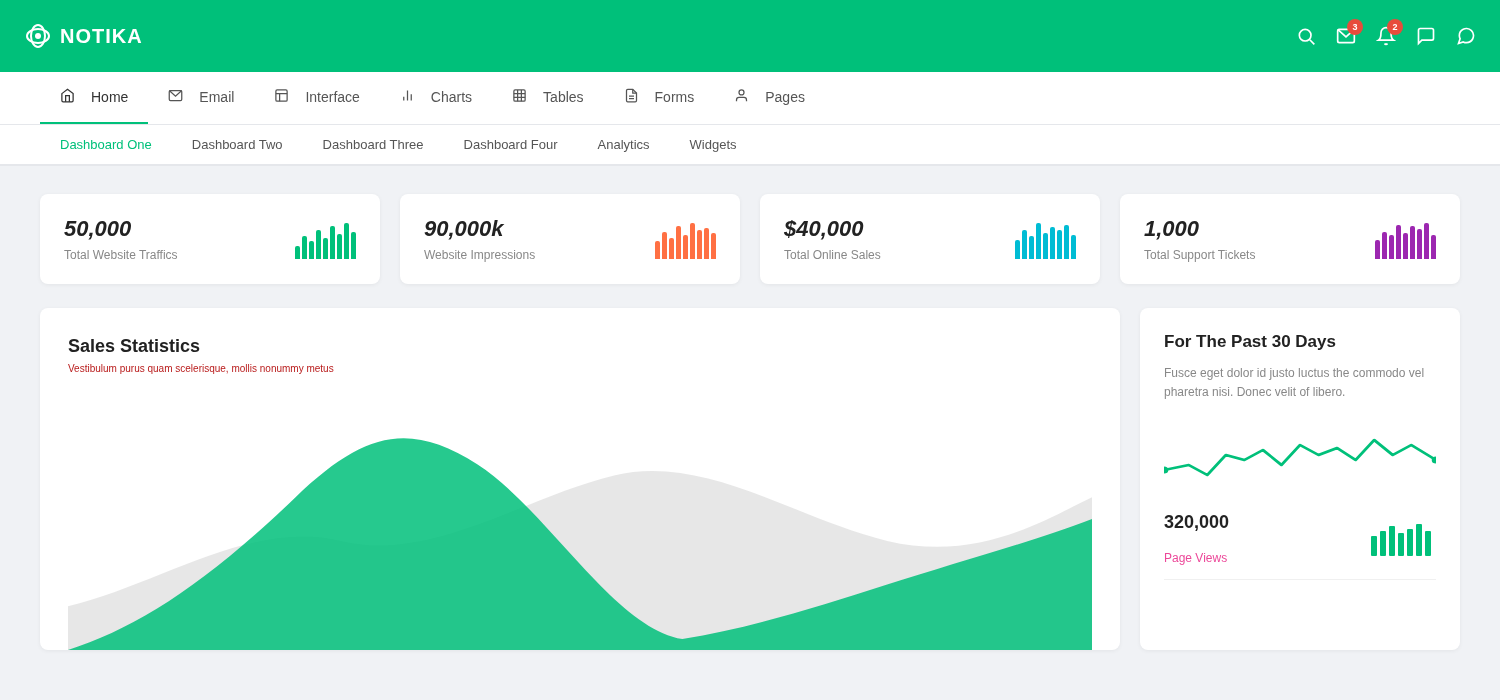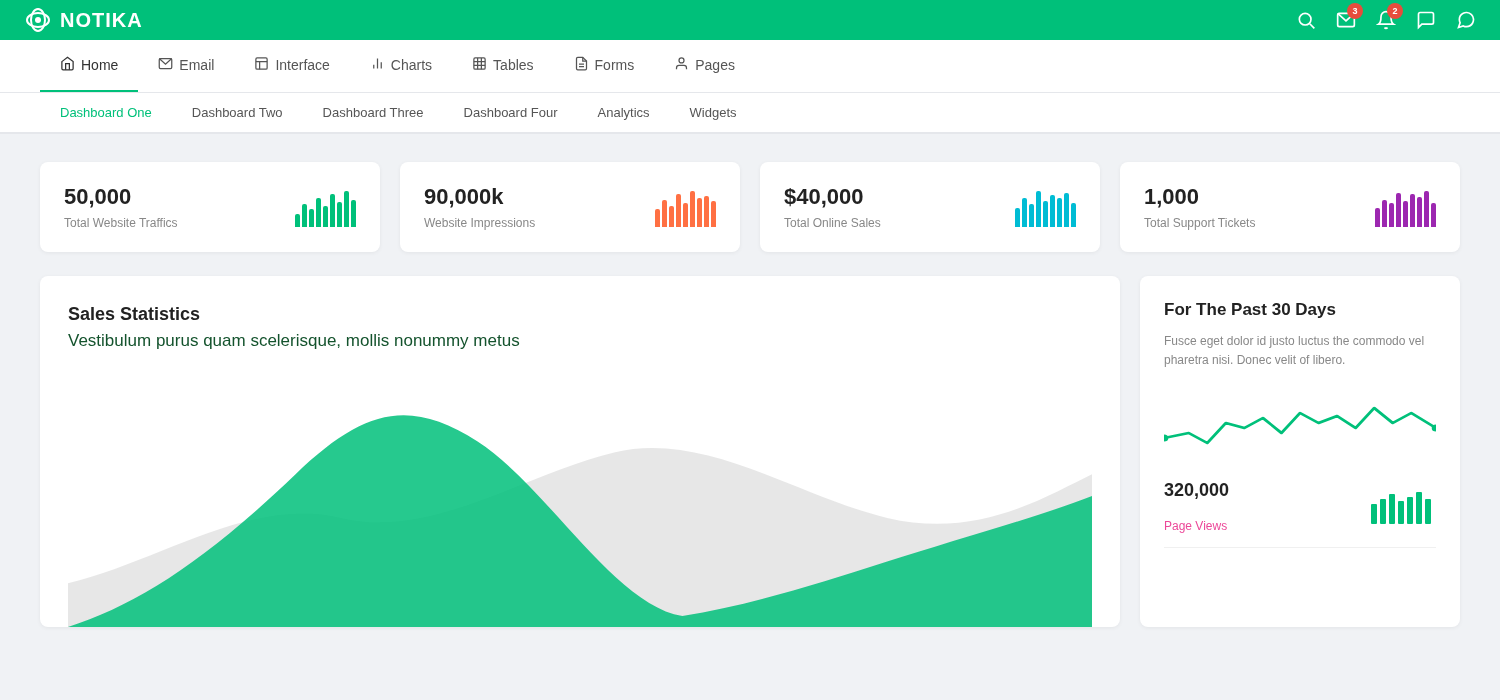--- a/index.html
+++ b/index.html
@@ -1,21 +1,21 @@
 <!DOCTYPE html>
 <html><head>
   <meta charset="utf-8">
   <style>
     * { box-sizing: border-box; margin: 0; padding: 0; }
     body { font-family: -apple-system, BlinkMacSystemFont, 'Segoe UI', sans-serif; background: #f0f2f5; }
 
     
     .topbar {
       background: #00c07a;
-      height: 40px;
+      height: 72px;
       display: flex;
       align-items: center;
       padding: 0 24px;
       justify-content: space-between;
     }
     .topbar-logo {
       display: flex;
       align-items: center;
       gap: 8px;
       color: white;
@@ -63,21 +63,21 @@
       padding: 0 40px;
     }
     .nav-tabs {
       display: flex;
       gap: 0;
       border-bottom: none;
     }
     .nav-tab {
       display: flex;
       align-items: center;
-      gap: 6px;
+      gap: 16px;
       padding: 16px 20px;
       font-size: 14px;
       color: #555;
       cursor: pointer;
       border-bottom: 2px solid transparent;
       white-space: nowrap;
     }
     .nav-tab.active {
       color: #333;
       border-bottom: 2px solid #00c07a;
@@ -124,20 +124,21 @@
       align-items: center;
       justify-content: space-between;
       box-shadow: 0 1px 4px rgba(0,0,0,0.06);
     }
     .stat-info {}
     .stat-value {
       font-size: 22px;
       font-weight: 700;
       color: #222;
       margin-bottom: 6px;
+      font-style: italic;
     }
     .stat-label {
       font-size: 12px;
       color: #888;
     }
     .stat-chart {
       display: flex;
       align-items: flex-end;
       gap: 2px;
       height: 40px;
@@ -161,22 +162,22 @@
       overflow: hidden;
       min-height: 330px;
     }
     .sales-title {
       font-size: 18px;
       font-weight: 700;
       color: #222;
       margin-bottom: 6px;
     }
     .sales-subtitle {
-      font-size: 17px;
-      color: #14532d;
+      font-size: 10px;
+      color: #b91c1c;
       margin-bottom: 36px;
     }
     .chart-area {
       width: 100%;
       height: 240px;
       position: relative;
     }
 
     .side-card {
       background: white;

